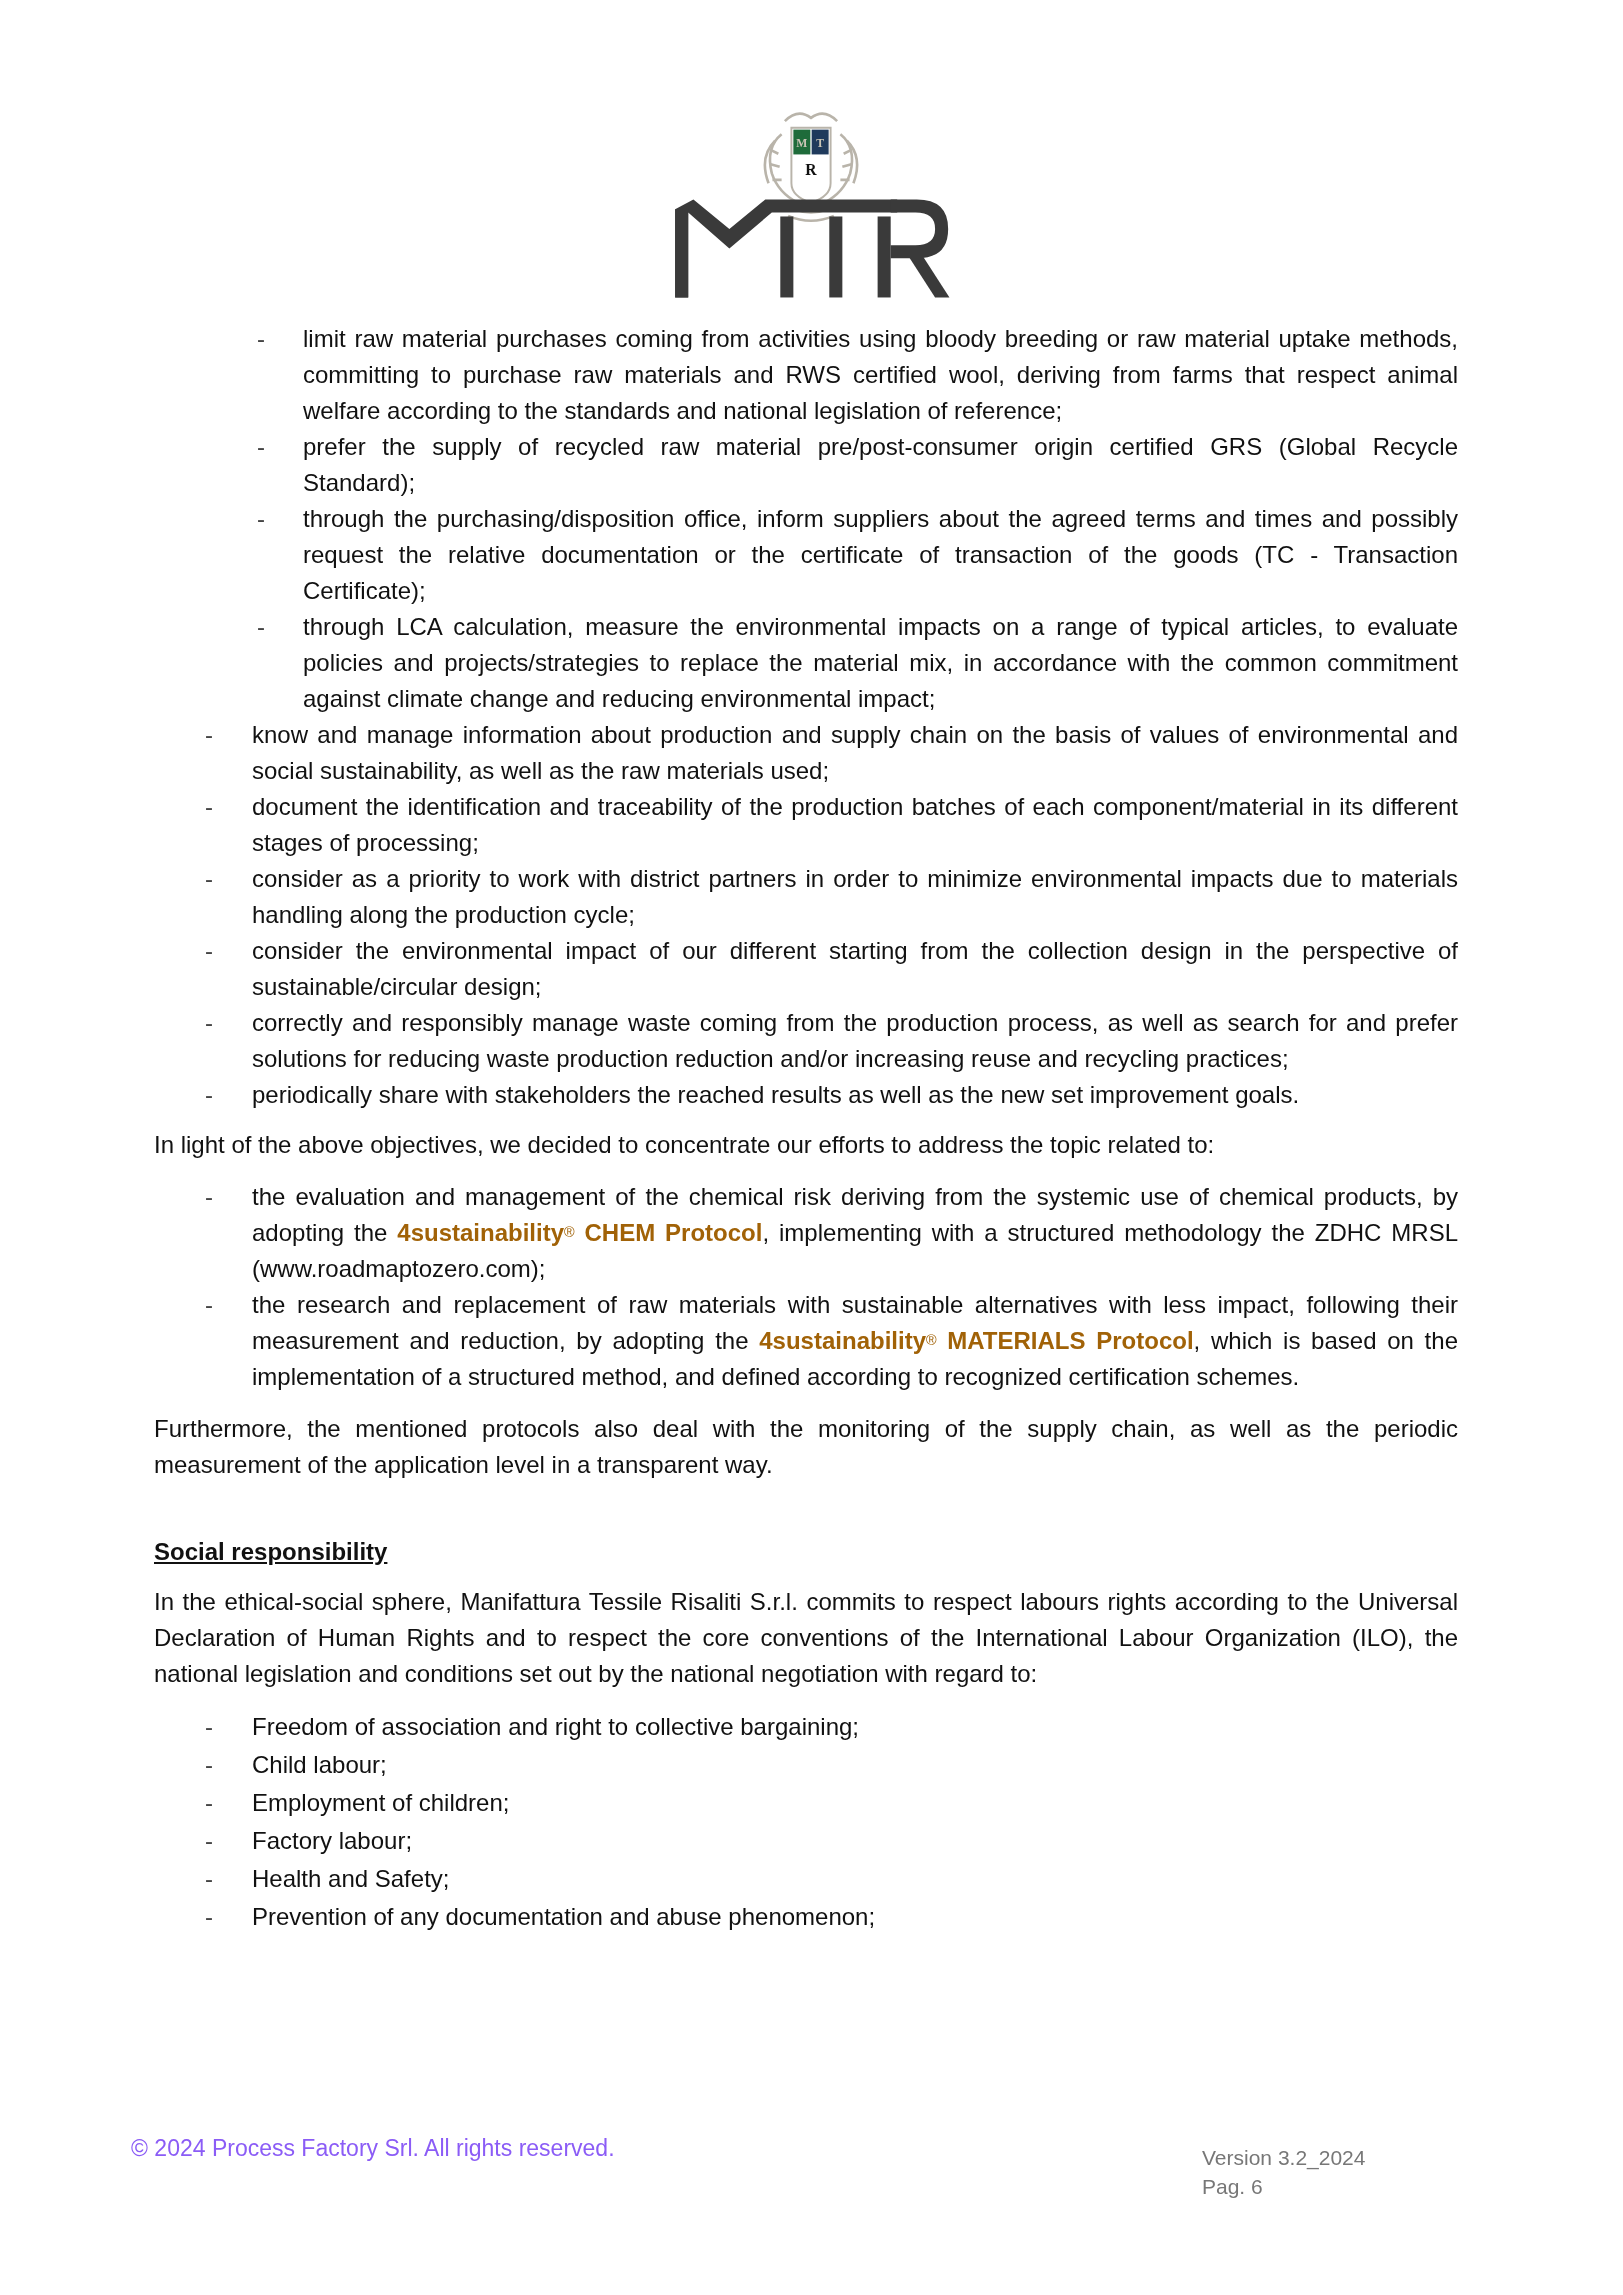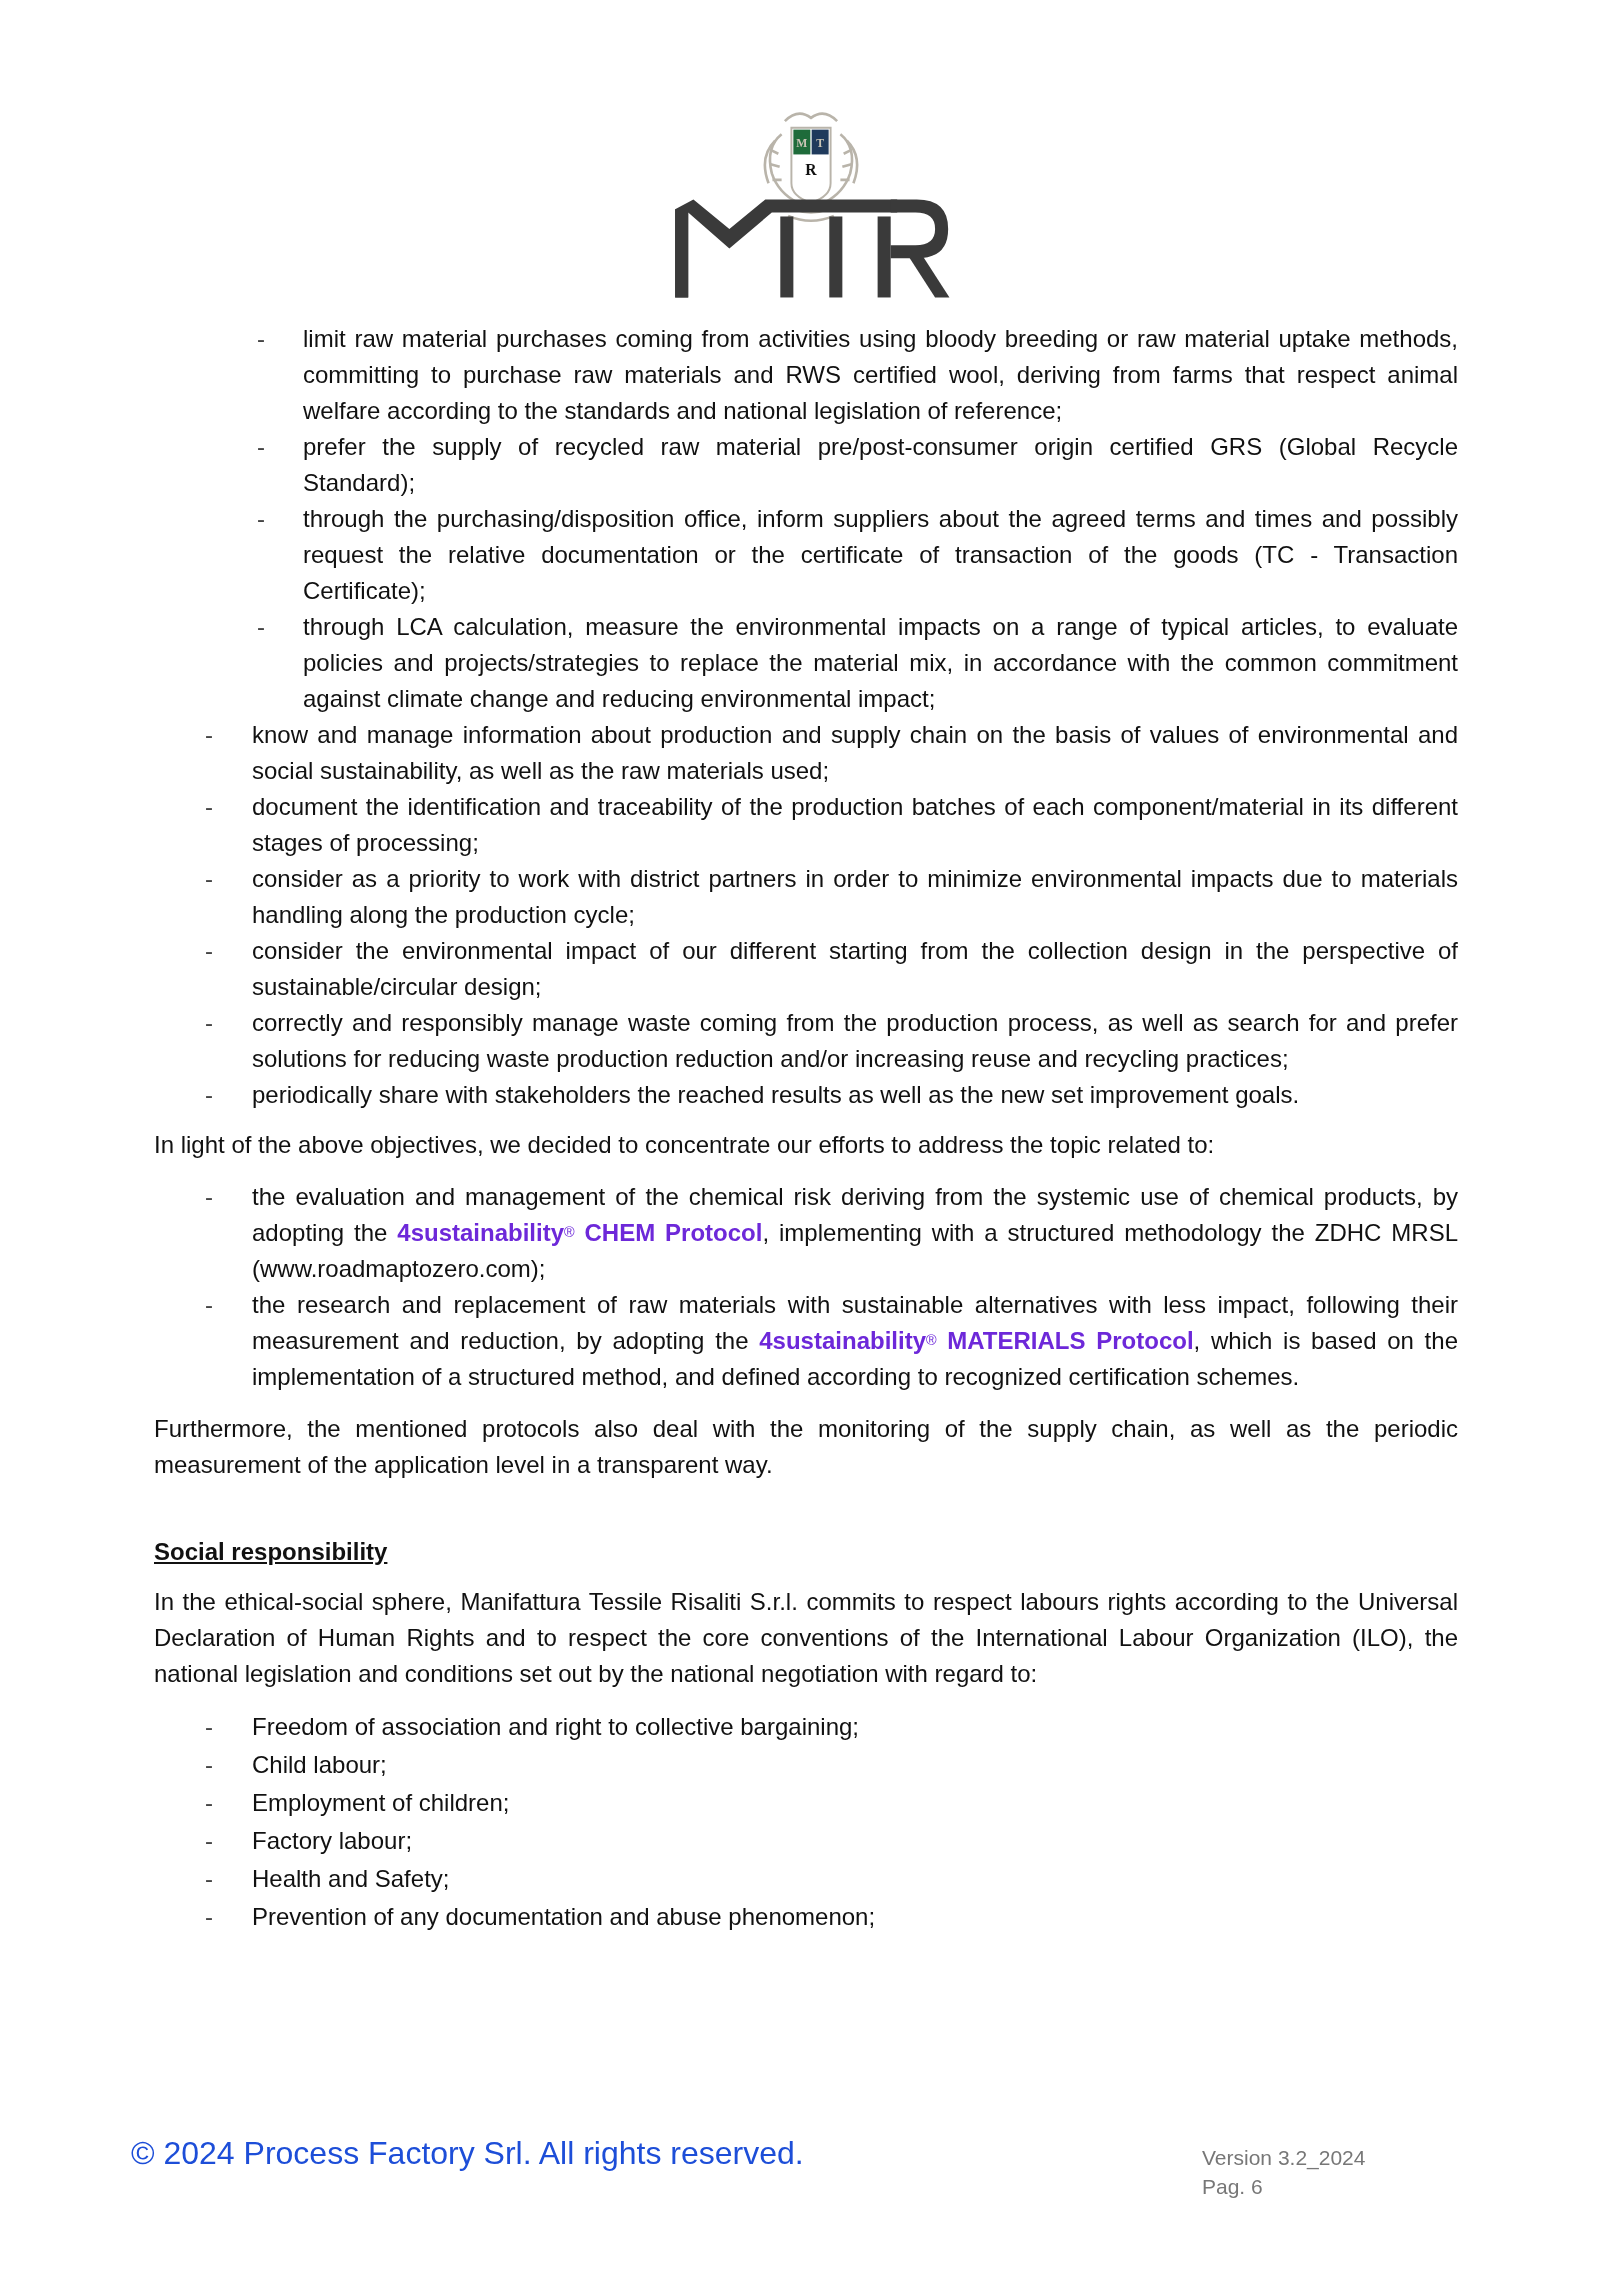--- a/index.html
+++ b/index.html
@@ -19,25 +19,25 @@
   .li { position: relative; text-align: justify; }
   .li .dash {
     position: absolute; top: 0; color: #444;
   }
   .outer .li { padding-left: 98px; }
   .outer .li .dash { left: 51px; }
   .nested .li { padding-left: 149px; }
   .nested .li .dash { left: 103px; }
   .para { margin: 14.4px 0 0 0; text-align: justify; }
   .list-after-para { margin-top: 15.7px; }
-  .green { color: #6d28d9; font-weight: bold; }
+  .green { color: #a16207; font-weight: bold; }
   .sup { font-size: 14.4px; vertical-align: top; position: relative; top: -1.3px; font-weight: normal; }
   .heading { font-weight: bold; margin-top: 51px; text-decoration: underline; }
   .footer-left {
-    position: absolute; left: 131px; top: 2135px; font-size: 32px; color: #1d4ed8;
+    position: absolute; left: 131px; top: 2135px; font-size: 23px; color: #8b5cf6;
   }
   .footer-right {
     position: absolute; left: 1202px; top: 2143px; font-size: 21px; line-height: 29px; color: #777;
   }
 </style>
 </head>
 <body>
 
 <div class="logo">
   <svg width="288" height="209" viewBox="0 0 440 320">

